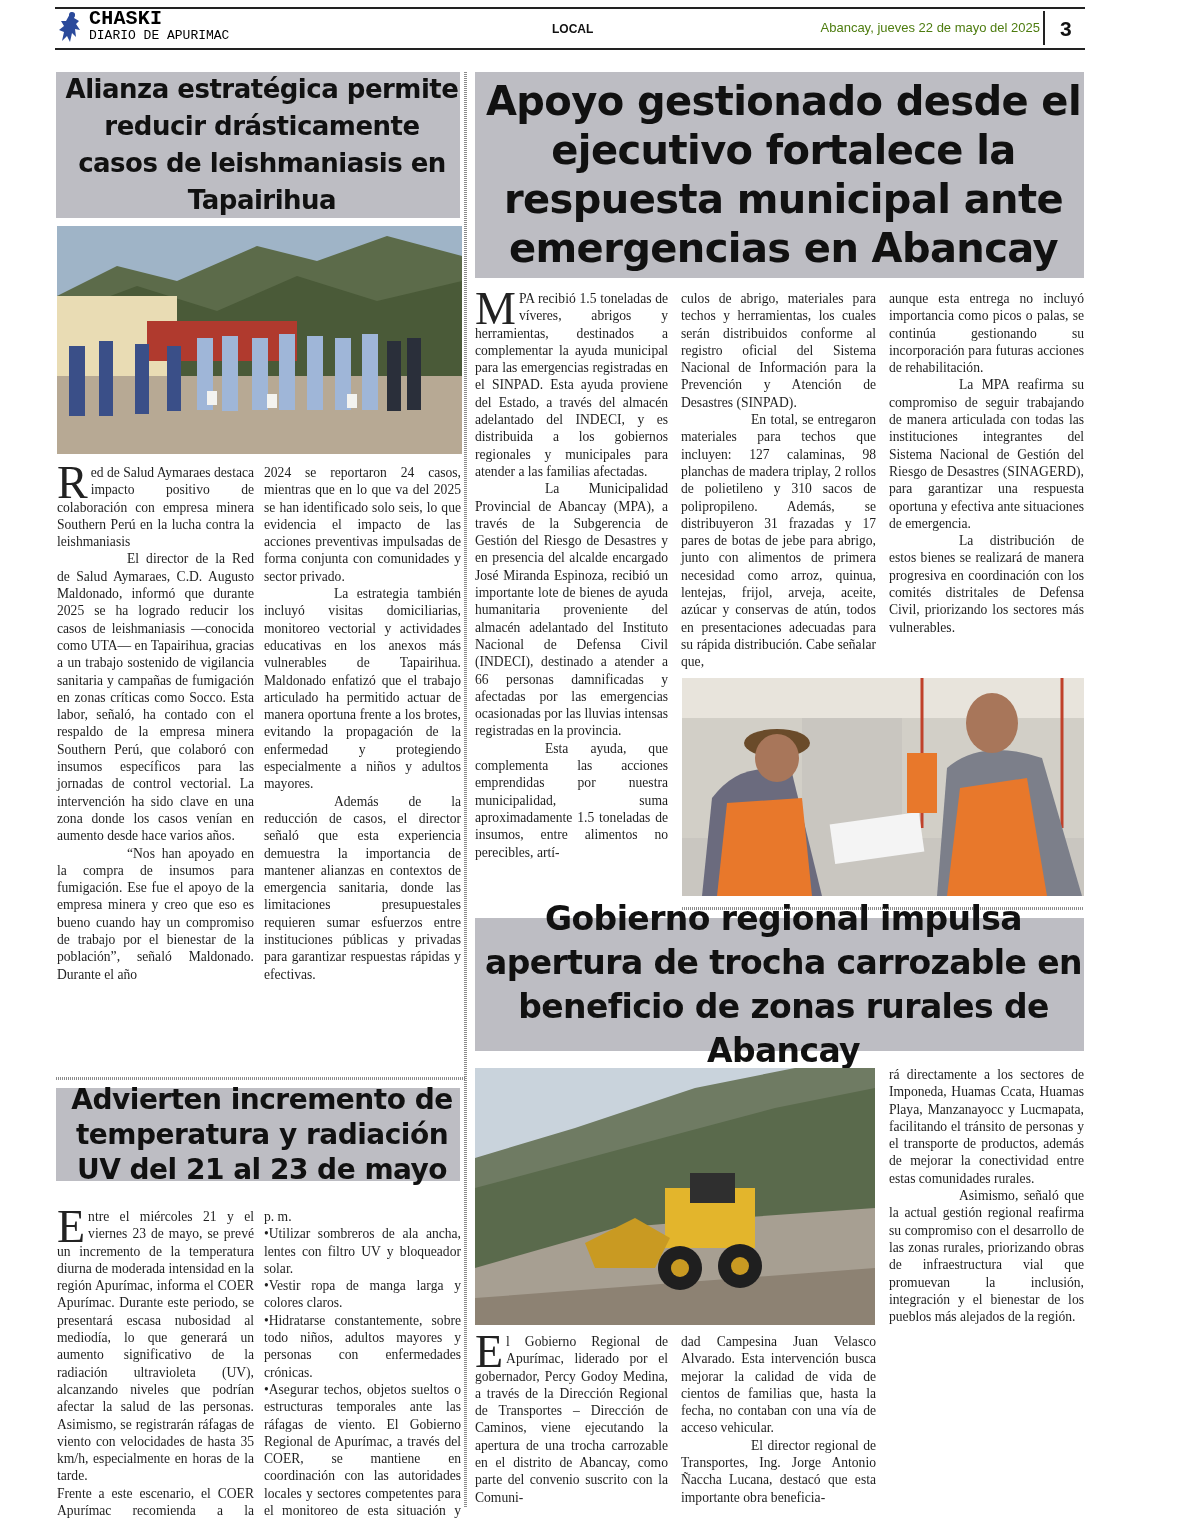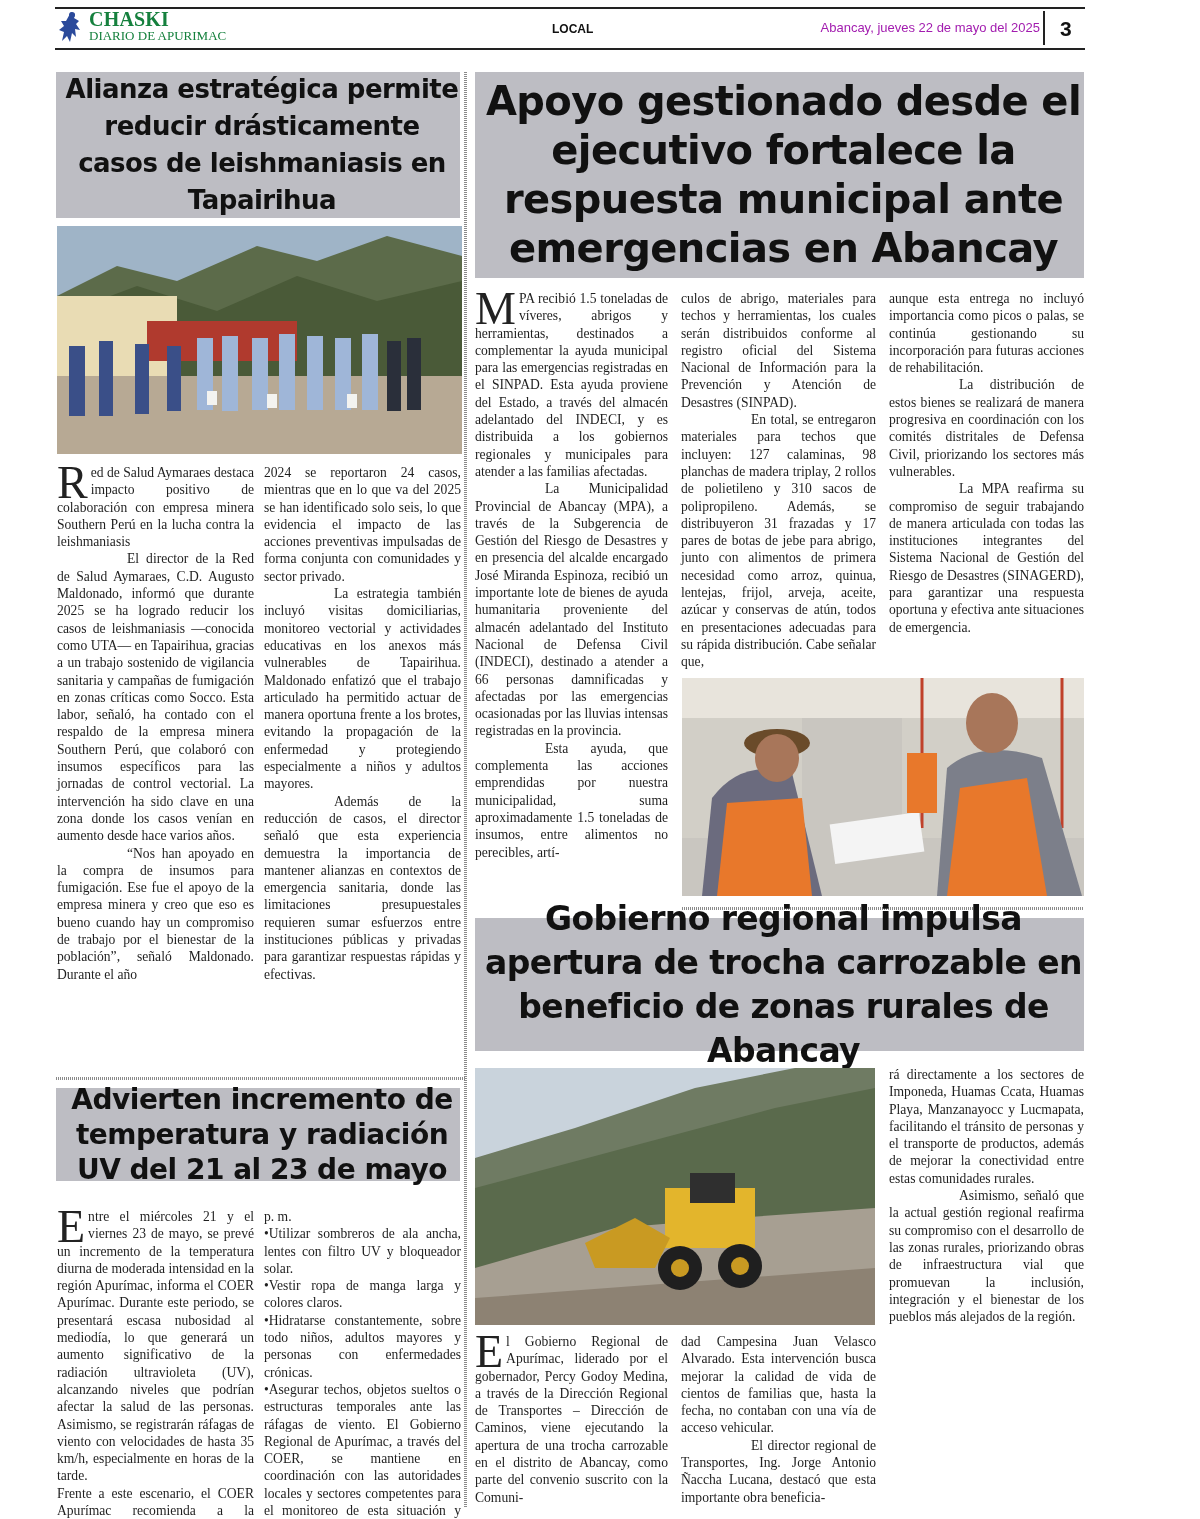--- a/index.html
+++ b/index.html
@@ -3,25 +3,25 @@
 <meta charset="utf-8">
 <style>
   * { box-sizing: border-box; margin: 0; padding: 0; }
   html, body { width: 1200px; height: 1519px; background: #ffffff; overflow: hidden; }
   body { position: relative; font-family: "Liberation Serif", "DejaVu Serif", serif; color: #1e1e1e; }
 
   
   .mast-top { position: absolute; left: 55px; top: 7px; width: 1030px; height: 2px; background: #222; }
   .mast-bot { position: absolute; left: 55px; top: 48px; width: 1030px; height: 2px; background: #222; }
   .logo-icon { position: absolute; left: 57px; top: 9px; width: 30px; height: 40px; }
-  .brand { position: absolute; left: 89px; top: 9px; font-family: Liberation Serif, serif; color: #15803d; }
+  .brand { position: absolute; left: 89px; top: 9px; font-family: Liberation Mono, monospace; color: #000000; }
   .brand .name { font-size: 20px; font-weight: bold; line-height: 20px; letter-spacing: 0.2px; }
   .brand .sub { font-size: 13px; line-height: 14px; }
   .section { position: absolute; left: 552px; top: 22px; font-family: "Liberation Sans", sans-serif; font-weight: bold; font-size: 12px; color: #111; }
-  .dateline { position: absolute; right: 160px; top: 20px; font-family: "Liberation Sans", sans-serif; font-size: 13px; color: #a21caf; }
+  .dateline { position: absolute; right: 160px; top: 20px; font-family: "Liberation Sans", sans-serif; font-size: 13px; color: #4d7c0f; }
   .vsep { position: absolute; left: 1043px; top: 11px; width: 2px; height: 34px; background: #222; }
   .pagenum { position: absolute; left: 1060px; top: 17px; font-family: "Liberation Sans", sans-serif; font-weight: bold; font-size: 21px; color: #111; }
 
   
   .headline { position: absolute; background: #bdbdc3; display: flex; align-items: center; justify-content: center; text-align: center;
               font-family: "DejaVu Sans", sans-serif; font-weight: bold; color: #111; padding-left: 8px; }
   .h1 { left: 56px; top: 72px; width: 404px; height: 146px; font-size: 26px; line-height: 37px; letter-spacing: -0.5px; }
   .h2 { left: 475px; top: 72px; width: 609px; height: 206px; font-size: 40px; line-height: 49px; letter-spacing: -0.6px; }
   .h3 { left: 475px; top: 918px; width: 609px; height: 133px; font-size: 33px; line-height: 44px; letter-spacing: -0.6px; }
   .h4 { left: 56px; top: 1088px; width: 404px; height: 93px; font-size: 28px; line-height: 35px; letter-spacing: -0.5px; }
@@ -116,22 +116,22 @@
   <p><span class="dropcap">M</span><span>PA recibió 1.5 toneladas de víveres, abrigos y herramientas, destinados a complementar la ayuda municipal para las emergencias registradas en el SINPAD. Esta ayuda proviene del Estado, a través del almacén adelantado del INDECI, y es distribuida a los gobiernos regionales y municipales para atender a las familias afectadas.</span></p>
   <p class="ind">La Municipalidad Provincial de Abancay (MPA), a través de la Subgerencia de Gestión del Riesgo de Desastres y en presencia del alcalde encargado José Miranda Espinoza, recibió un importante lote de bienes de ayuda humanitaria proveniente del almacén adelantado del Instituto Nacional de Defensa Civil (INDECI), destinado a atender a 66 personas damnificadas y afectadas por las emergencias ocasionadas por las lluvias intensas registradas en la provincia.</p>
   <p class="ind">Esta ayuda, que complementa las acciones emprendidas por nuestra municipalidad, suma aproximadamente 1.5 toneladas de insumos, entre alimentos no perecibles, artí-</p>
 </div>
 <div class="col" style="left:681px; top:290px; width:195px;">
   <p>culos de abrigo, materiales para techos y herramientas, los cuales serán distribuidos conforme al registro oficial del Sistema Nacional de Información para la Prevención y Atención de Desastres (SINPAD).</p>
   <p class="ind">En total, se entregaron materiales para techos que incluyen: 127 calaminas, 98 planchas de madera triplay, 2 rollos de polietileno y 310 sacos de polipropileno. Además, se distribuyeron 31 frazadas y 17 pares de botas de jebe para abrigo, junto con alimentos de primera necesidad como arroz, quinua, lentejas, frijol, arveja, aceite, azúcar y conservas de atún, todos en presentaciones adecuadas para su rápida distribución. Cabe señalar que,</p>
 </div>
 <div class="col" style="left:889px; top:290px; width:195px;">
   <p>aunque esta entrega no incluyó importancia como picos o palas, se continúa gestionando su incorporación para futuras acciones de rehabilitación.</p>
+  <p class="ind">La MPA reafirma su compromiso de seguir trabajando de manera articulada con todas las instituciones integrantes del Sistema Nacional de Gestión del Riesgo de Desastres (SINAGERD), para garantizar una respuesta oportuna y efectiva ante situaciones de emergencia.</p>
   <p class="ind">La distribución de estos bienes se realizará de manera progresiva en coordinación con los comités distritales de Defensa Civil, priorizando los sectores más vulnerables.</p>
-  <p class="ind">La MPA reafirma su compromiso de seguir trabajando de manera articulada con todas las instituciones integrantes del Sistema Nacional de Gestión del Riesgo de Desastres (SINAGERD), para garantizar una respuesta oportuna y efectiva ante situaciones de emergencia.</p>
 </div>
 <div class="photo" style="left:682px; top:678px; width:402px; height:218px;" title="Funcionarios con chalecos naranjas revisando documentos en un almacén de ayuda humanitaria">
   <svg viewBox="0 0 402 218" preserveAspectRatio="none">
     <rect width="402" height="218" fill="#c9c6c0"></rect>
     <rect x="0" y="0" width="402" height="40" fill="#e8e4dc"></rect>
     <g fill="#d2cfc7">
         <rect x="0" y="40" width="120" height="120"></rect>
         <rect x="220" y="40" width="182" height="120"></rect>
       </g>
     <g stroke="#c0412a" stroke-width="3">

